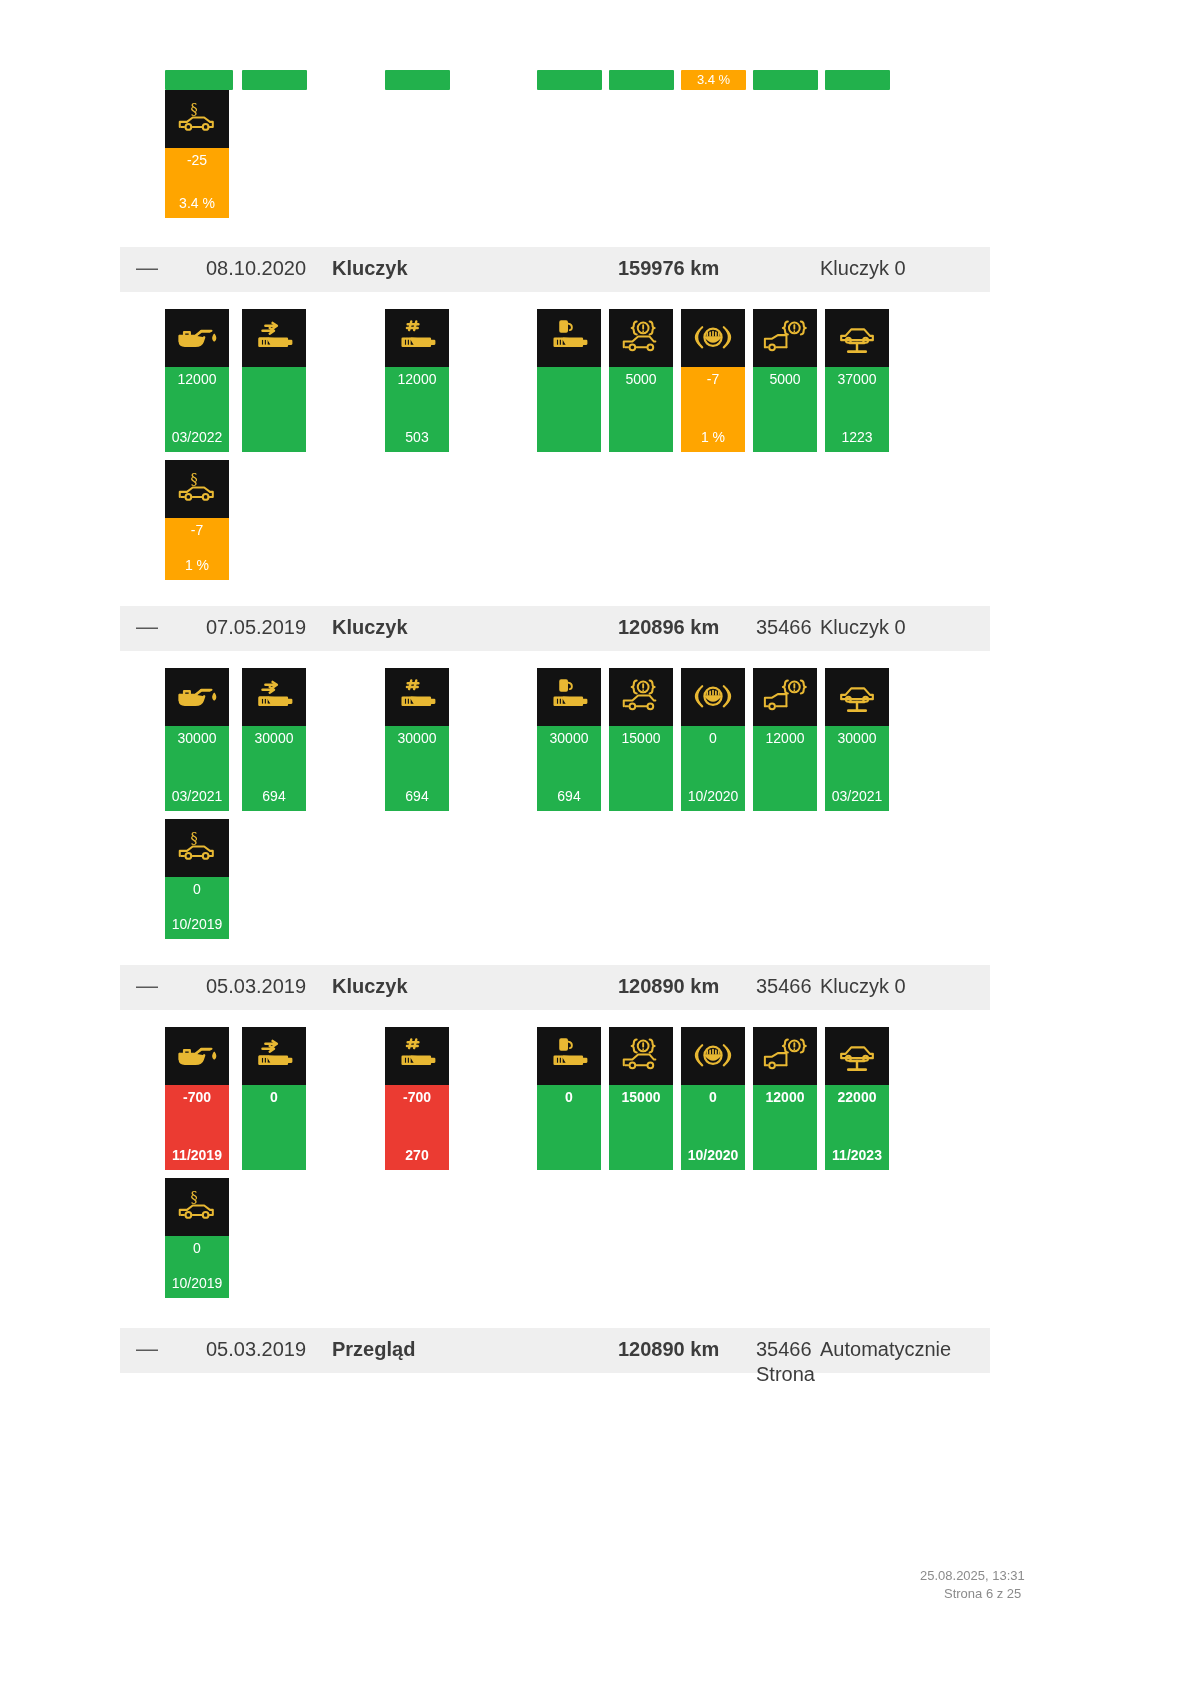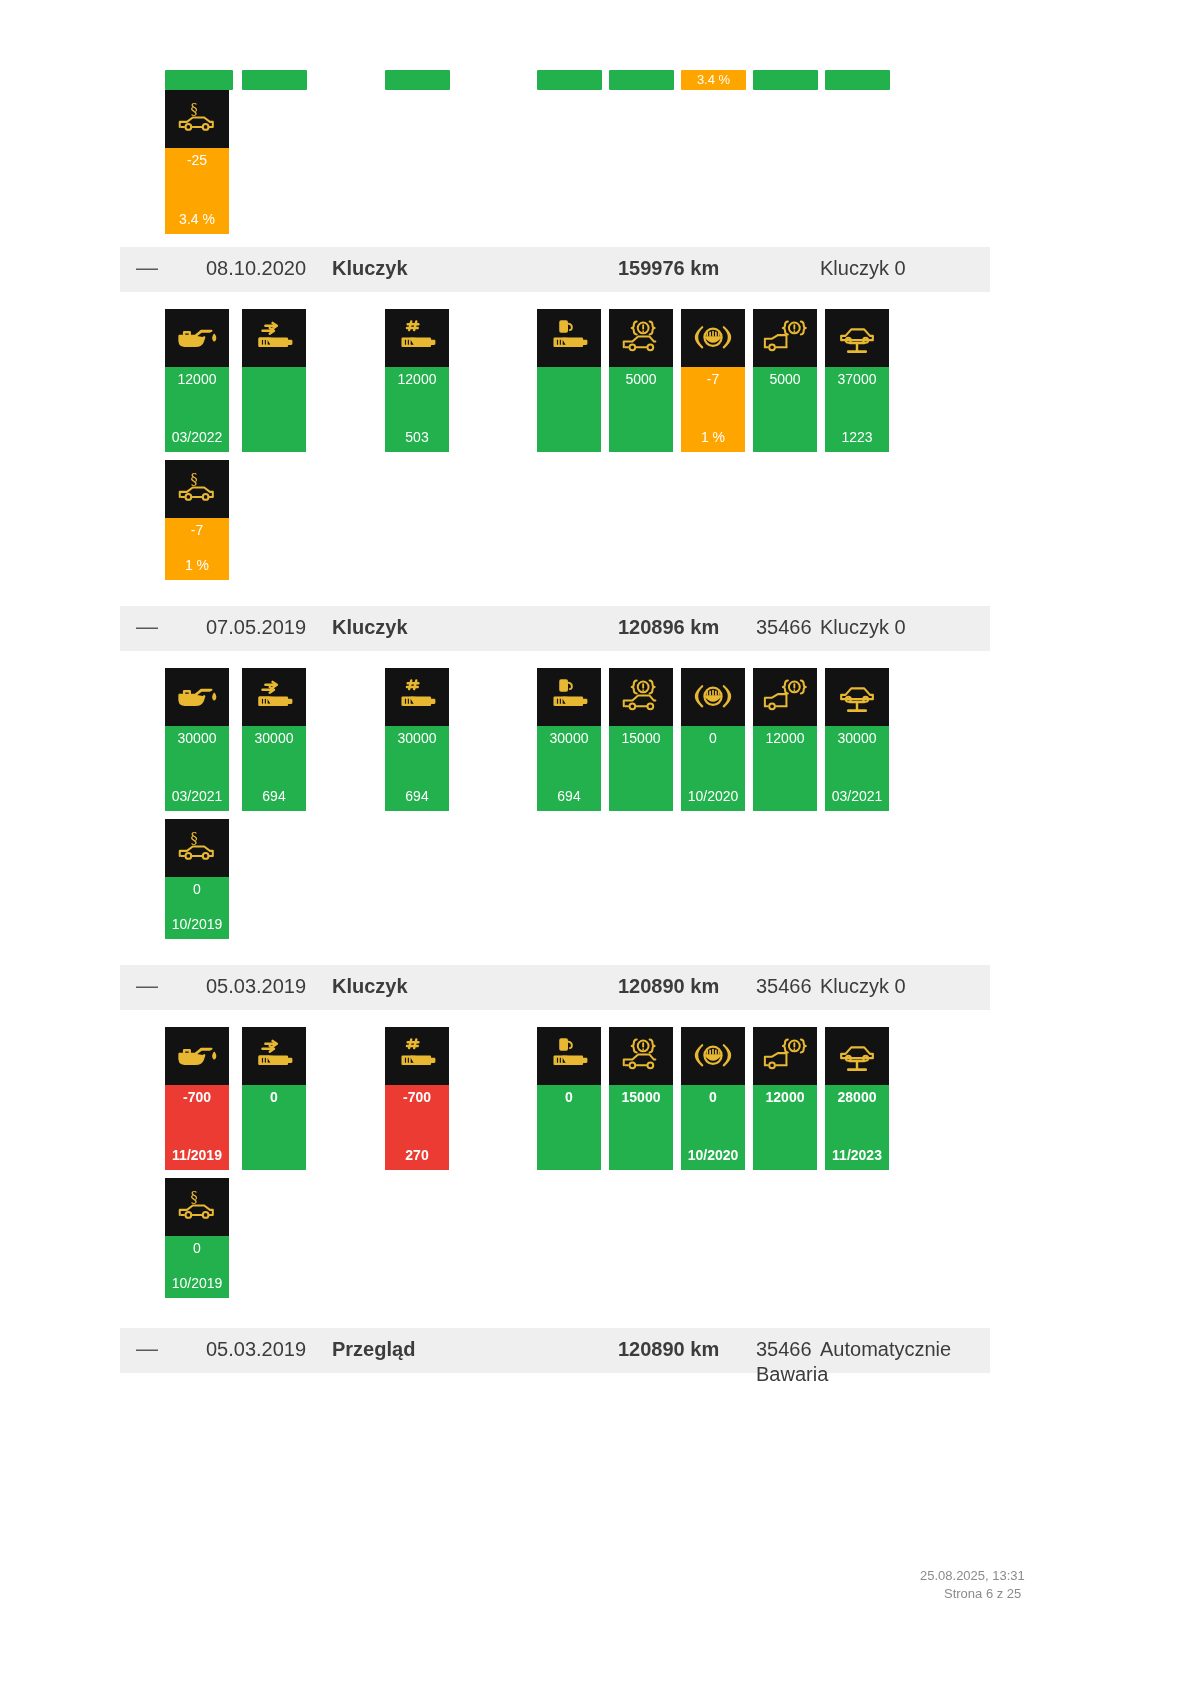--- a/index.html
+++ b/index.html
@@ -142,21 +142,21 @@
         <div class="tile" style="left: 0px;">
           <div class="tile-icon">
             <svg width="46" height="42" viewBox="0 0 64 58" fill="none" stroke="#e8b833" stroke-width="3.2" stroke-linecap="round" stroke-linejoin="round">
               <text x="28" y="22" font-family="DejaVu Serif, serif" font-size="20" fill="#e8b833" stroke="none" text-anchor="middle">§</text>
               <path d="M10 40 L14 40 M26 40 L40 40" stroke-width="2.8"></path>
               <path d="M8 40 L8 33 L18 33 L26 27 L42 27 L50 33 L54 33 L54 40 L48 40" stroke-width="2.8"></path>
               <circle cx="20" cy="40" r="4" stroke-width="2.8"></circle>
               <circle cx="44" cy="40" r="4" stroke-width="2.8"></circle>
             </svg>
           </div>
-          <div class="tile-body o" style="height: 86px;">
+          <div class="tile-body o" style="height: 70px;">
             <div class="v1">-25</div>
             <div class="v2">3.4 %</div>
           </div>
         </div>
       </div>
       <div class="sep">
         <span class="s-minus">—</span>
         <span class="s-date">08.10.2020</span>
         <span class="s-type">Kluczyk</span>
         <span class="s-km">159976 km</span>
@@ -618,21 +618,21 @@
             <svg width="46" height="42" viewBox="0 0 64 58" fill="none" stroke="#e8b833" stroke-width="3.2" stroke-linecap="round" stroke-linejoin="round">
               <path d="M10 26 L16 26 L24 17 L42 17 L50 26 L54 26 L54 32 L10 32 Z" stroke-width="3"></path>
               <circle cx="20" cy="32" r="3.5" stroke-width="2.8"></circle>
               <circle cx="44" cy="32" r="3.5" stroke-width="2.8"></circle>
               <path d="M22 36 L42 36" stroke-width="3.4"></path>
               <path d="M32 36 L32 46" stroke-width="3.4"></path>
               <path d="M20 48 L44 48" stroke-width="4"></path>
             </svg>
           </div>
           <div class="tile-body g" style="height: 85px;">
-            <div class="v1">28000</div>
+            <div class="v1">22000</div>
             <div class="v2">11/2023</div>
           </div>
         </div>
       </div>
       <div class="tilerow" style="height: 120px; margin-bottom: 30px;">
         <div class="tile" style="left: 0px;">
           <div class="tile-icon">
             <svg width="46" height="42" viewBox="0 0 64 58" fill="none" stroke="#e8b833" stroke-width="3.2" stroke-linecap="round" stroke-linejoin="round">
               <text x="28" y="22" font-family="DejaVu Serif, serif" font-size="20" fill="#e8b833" stroke="none" text-anchor="middle">§</text>
               <path d="M10 40 L14 40 M26 40 L40 40" stroke-width="2.8"></path>
@@ -647,21 +647,21 @@
           </div>
         </div>
       </div>
       <div class="sep" style="height: 45px;">
         <span class="s-minus">—</span>
         <span class="s-date">05.03.2019</span>
         <span class="s-type">Przegląd</span>
         <span class="s-km">120890 km</span>
         <span class="s-code">35466</span>
         <span class="s-note">Automatycznie</span>
-        <span class="s-note2">Bawaria</span>
+        <span class="s-note2">Strona</span>
       </div>
     </div>
 
   <div class="footer">
     <div class="f-date">25.08.2025, 13:31</div>
     <div class="f-page">Strona 6 z 25</div>
   </div>
 </div>
 
 </body></html>

